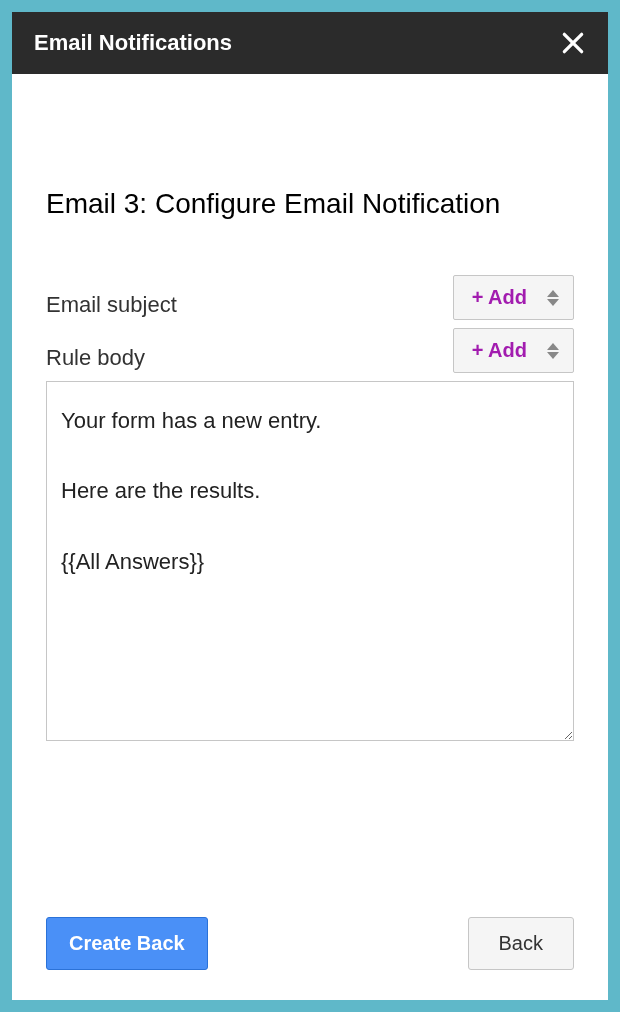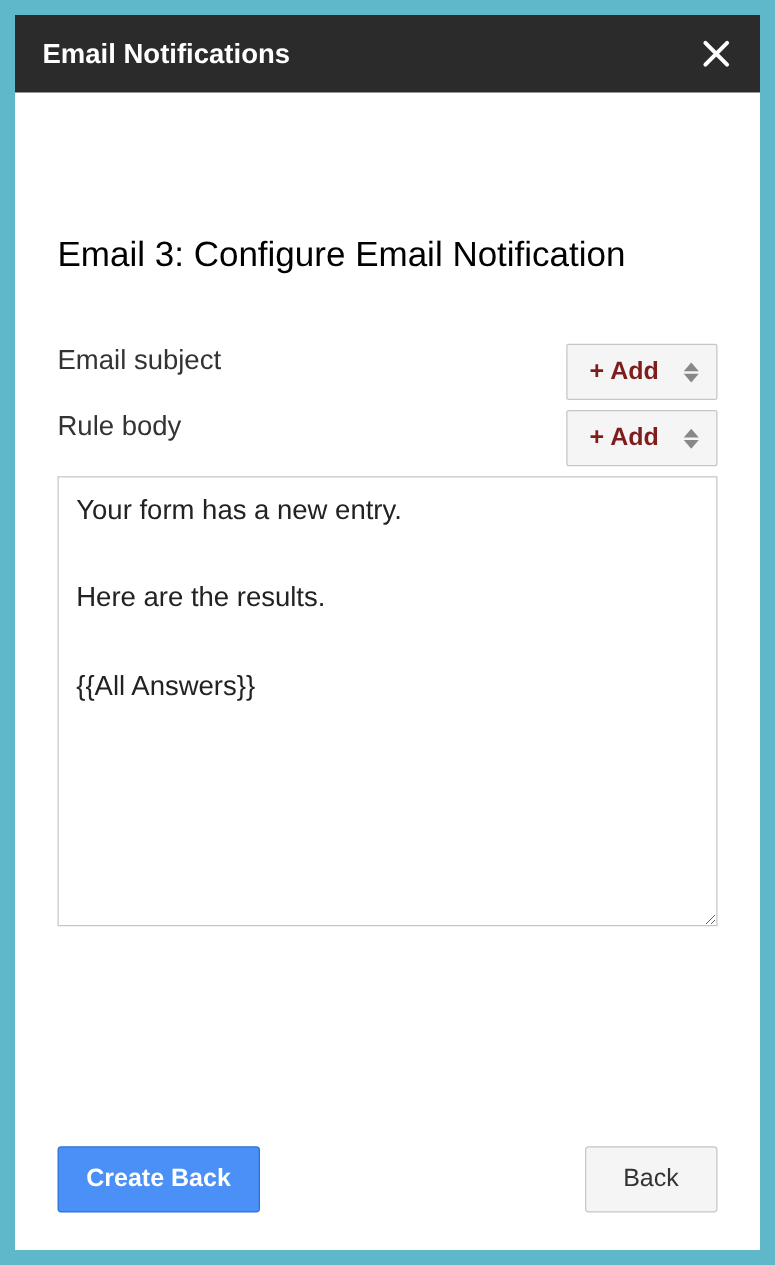--- a/index.html
+++ b/index.html
@@ -51,38 +51,38 @@
       flex-direction: column;
     }
     .step-title {
       font-size: 28px;
       font-weight: 400;
       color: #000000;
       margin-bottom: 55px;
     }
     .field-row {
       display: flex;
-      align-items: flex-start;
+      align-items: flex-end;
       justify-content: space-between;
       margin-bottom: 8px;
     }
     .field-label {
       font-size: 22px;
       color: #333;
       font-weight: 400;
       padding-bottom: 2px;
     }
     .add-btn {
       background: #f5f5f5;
       border: 1px solid #c6c6c6;
       border-radius: 2px;
       padding: 10px 14px 10px 18px;
       font-size: 20px;
       font-weight: bold;
-      color: #7f1d1d;
+      color: #a21caf;
       cursor: pointer;
       display: flex;
       align-items: center;
       gap: 20px;
       font-family: inherit;
     }
     .add-arrows {
       display: flex;
       flex-direction: column;
       gap: 2px;
@@ -106,21 +106,21 @@
       border: 1px solid #c6c6c6;
       padding: 12px 14px;
       font-size: 22px;
       font-family: inherit;
       color: #222;
       margin-bottom: 38px;
     }
     .textarea {
       width: 100%;
       border: 1px solid #c6c6c6;
-      padding: 8px 14px;
+      padding: 21px 14px;
       font-size: 22px;
       font-family: inherit;
       color: #222;
       height: 360px;
       resize: both;
       line-height: 1.6;
     }
     .footer-buttons {
       margin-top: auto;
       padding-top: 40px;

